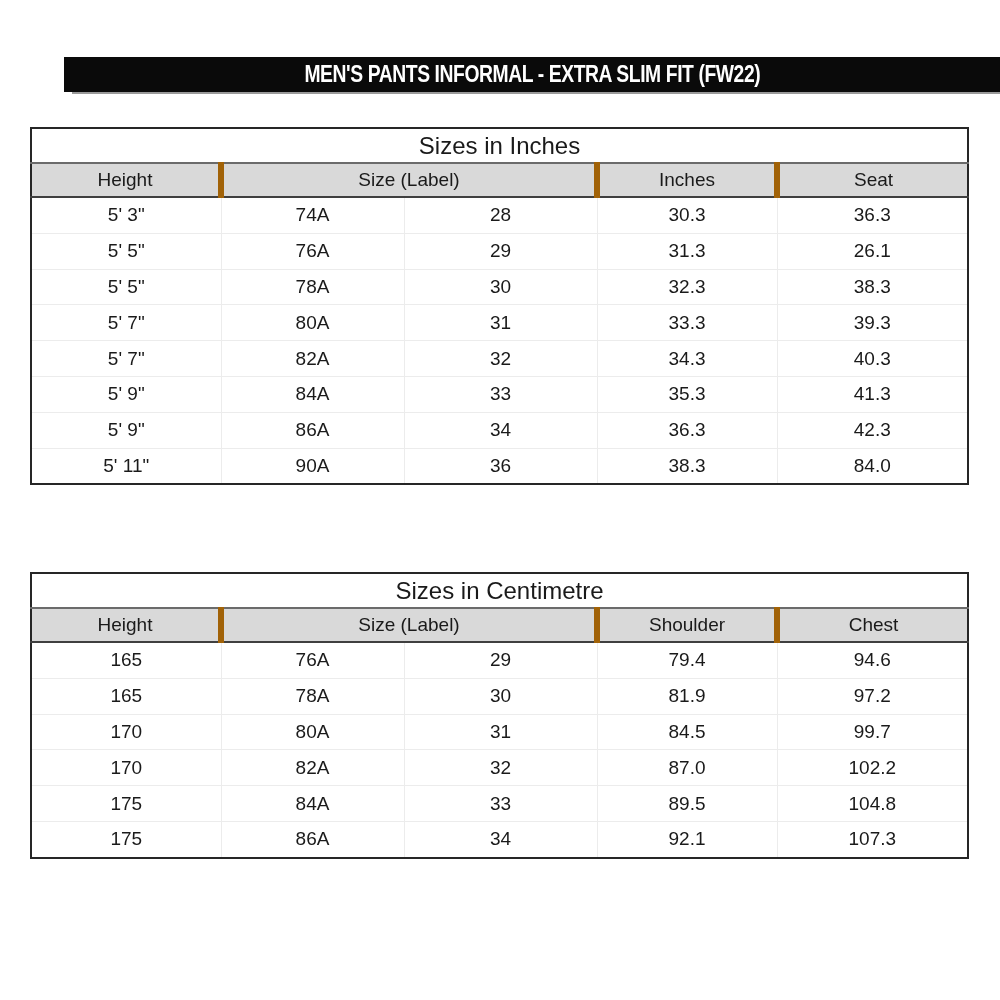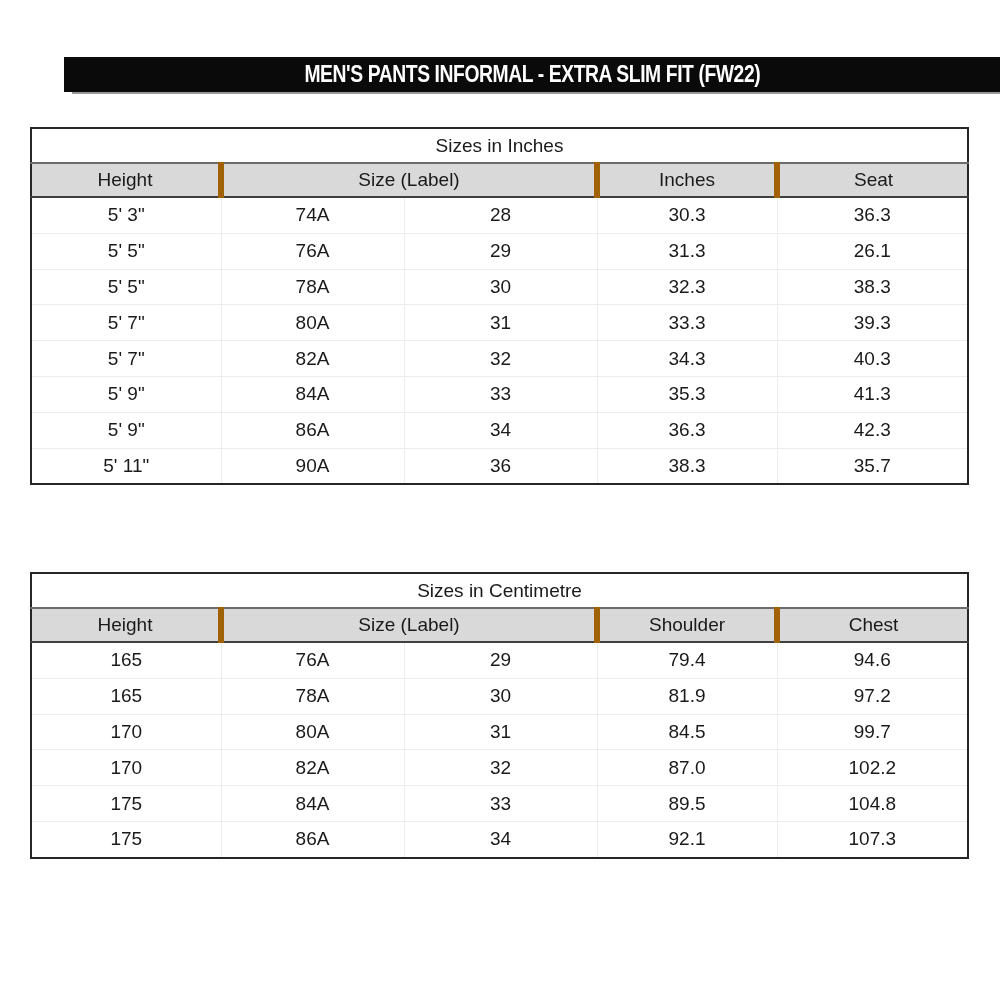--- a/index.html
+++ b/index.html
@@ -59,21 +59,21 @@
     vertical-align: middle;
     font-size: 19px;
     overflow: hidden;
     white-space: nowrap;
   }
   
   tr.caption-row td {
     height: 31px;
     background: #ffffff;
     border-bottom: 2px solid #6b6b6b;
-    font-size: 19px;
+    font-size: 24px;
   }
   
   tr.header-row td {
     height: 30px;
     background: #d9d9d9;
     border-bottom: 2px solid #3f3f3f;
     font-size: 19px;
     margin-left: 32px;
   }
   tr.header-row td + td { border-left: 6px solid #a16207; }
@@ -164,21 +164,21 @@
             <td>86A</td>
             <td>34</td>
             <td>36.3</td>
             <td>42.3</td>
           </tr>
           <tr>
             <td>5' 11"</td>
             <td>90A</td>
             <td>36</td>
             <td>38.3</td>
-            <td>35.7</td>
+            <td>84.0</td>
           </tr>
         </tbody>
     </table>
   </div>
 
   <div class="tbl-wrap t2">
     <table>
       <colgroup>
         <col style="width:190px">
           <col style="width:183px">

